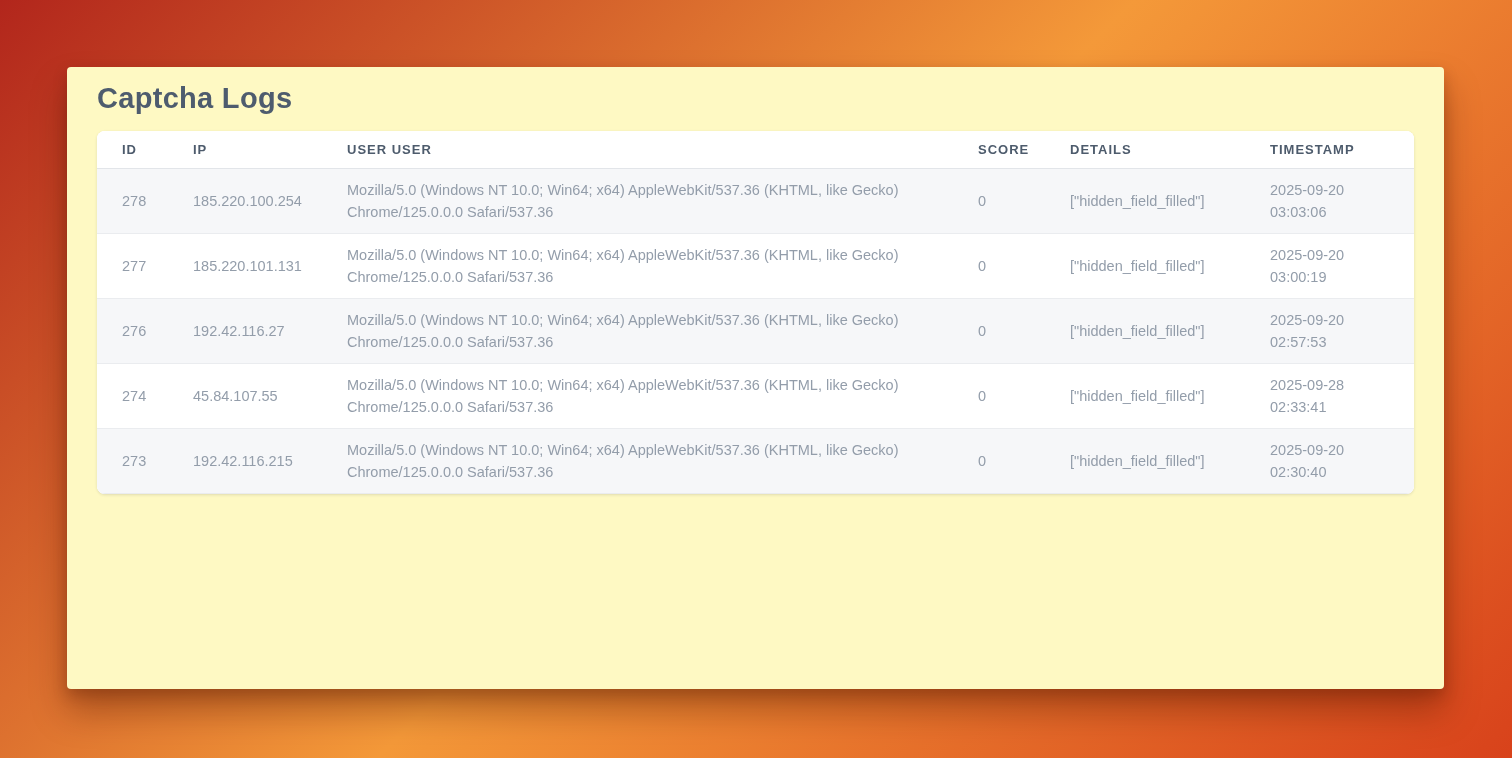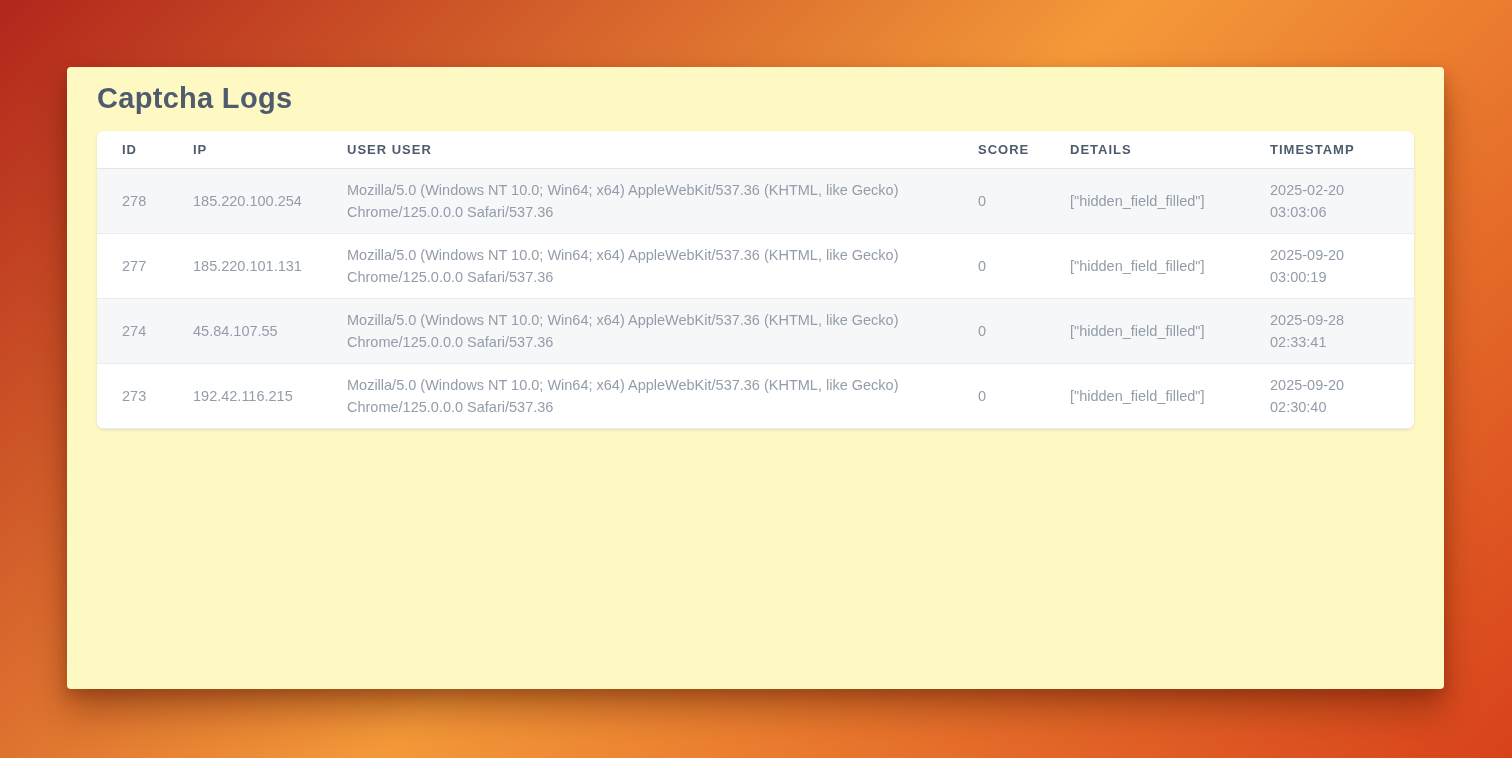--- a/index.html
+++ b/index.html
@@ -94,29 +94,37 @@
           <th>TIMESTAMP</th>
         </tr>
       </thead>
       <tbody>
           <tr>
     <td>278</td>
     <td>185.220.100.254</td>
     <td>Mozilla/5.0 (Windows NT 10.0; Win64; x64) AppleWebKit/537.36 (KHTML, like Gecko) Chrome/125.0.0.0 Safari/537.36</td>
     <td>0</td>
     <td>["hidden_field_filled"]</td>
-    <td>2025-02-20 03:03:06</td>
+    <td>2025-09-20 03:03:06</td>
   </tr>
           <tr>
     <td>277</td>
     <td>185.220.101.131</td>
     <td>Mozilla/5.0 (Windows NT 10.0; Win64; x64) AppleWebKit/537.36 (KHTML, like Gecko) Chrome/125.0.0.0 Safari/537.36</td>
     <td>0</td>
     <td>["hidden_field_filled"]</td>
     <td>2025-09-20 03:00:19</td>
+  </tr>
+          <tr>
+    <td>276</td>
+    <td>192.42.116.27</td>
+    <td>Mozilla/5.0 (Windows NT 10.0; Win64; x64) AppleWebKit/537.36 (KHTML, like Gecko) Chrome/125.0.0.0 Safari/537.36</td>
+    <td>0</td>
+    <td>["hidden_field_filled"]</td>
+    <td>2025-09-20 02:57:53</td>
   </tr>
           <tr>
     <td>274</td>
     <td>45.84.107.55</td>
     <td>Mozilla/5.0 (Windows NT 10.0; Win64; x64) AppleWebKit/537.36 (KHTML, like Gecko) Chrome/125.0.0.0 Safari/537.36</td>
     <td>0</td>
     <td>["hidden_field_filled"]</td>
     <td>2025-09-28 02:33:41</td>
   </tr>
           <tr>

